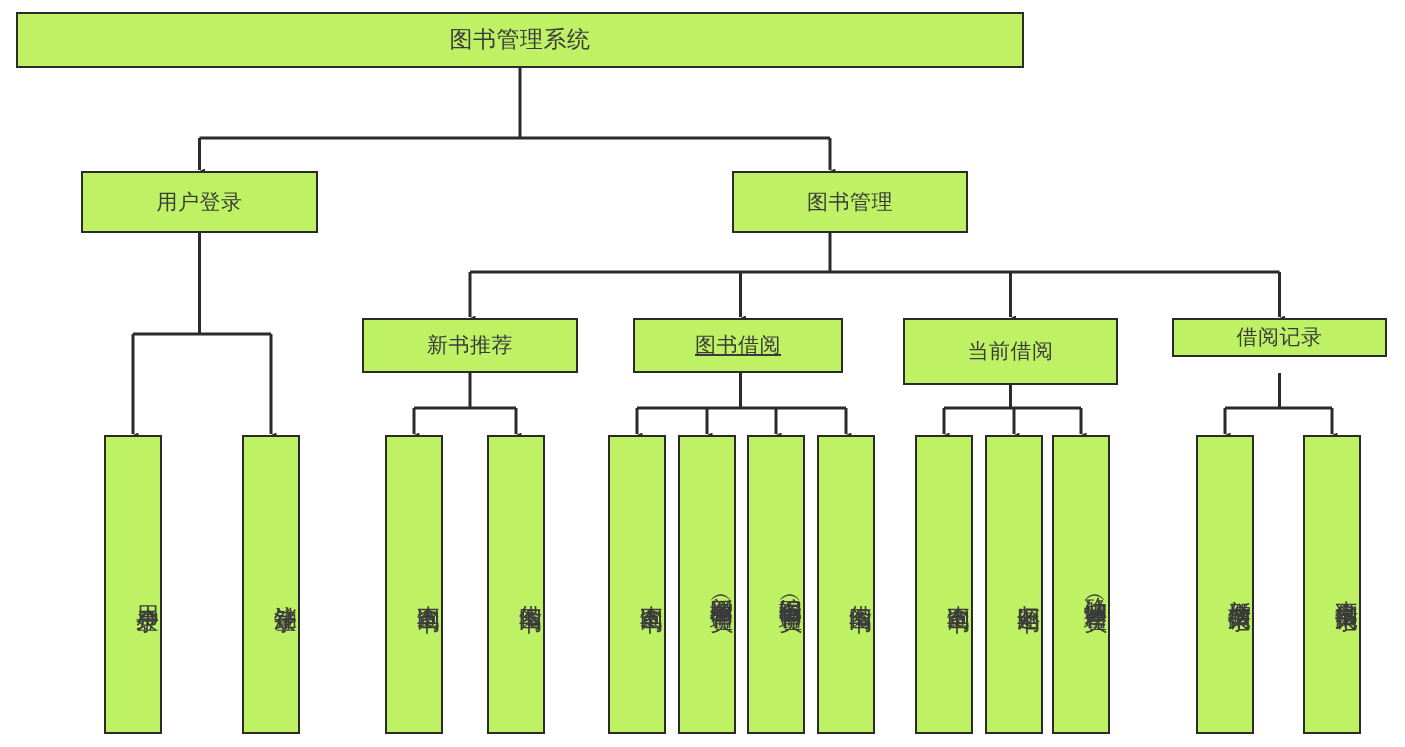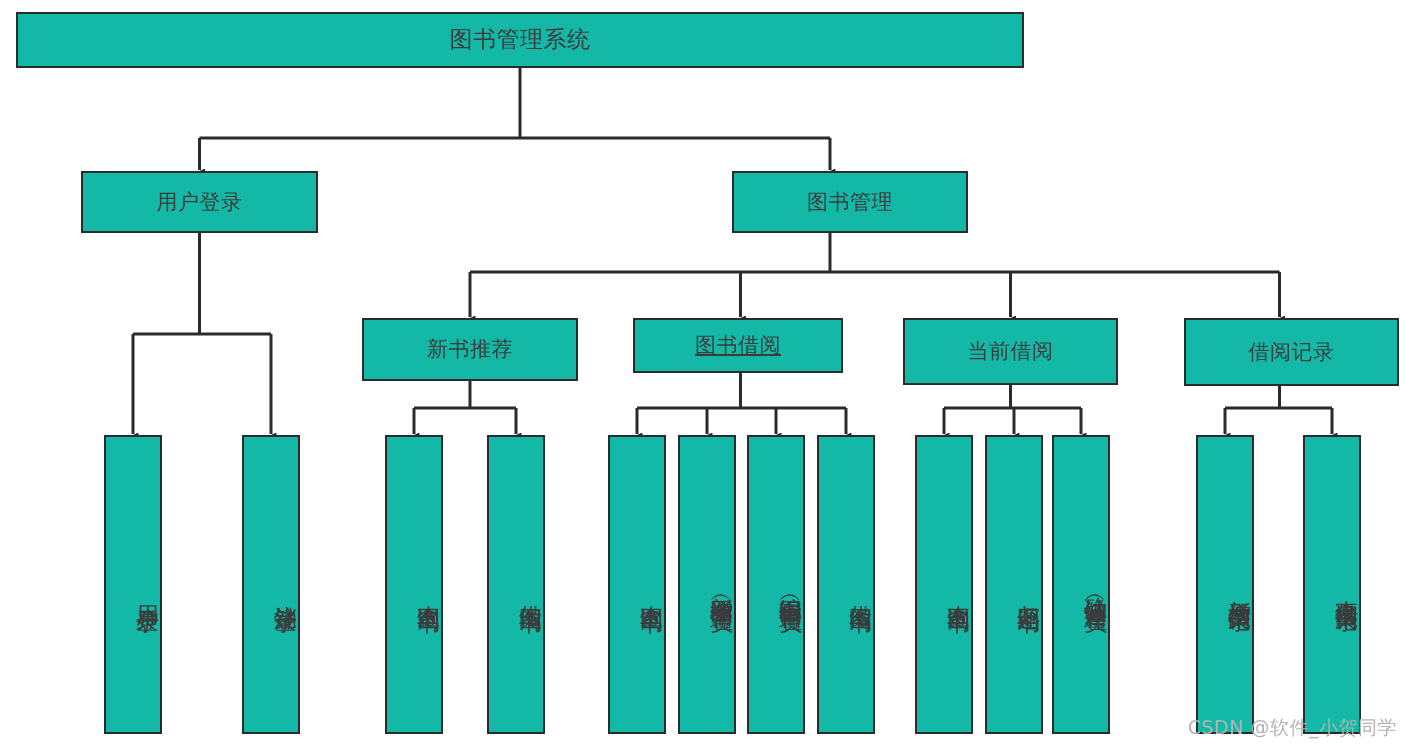--- a/index.html
+++ b/index.html
@@ -23,21 +23,21 @@
     left: 0;
     top: 0;
     width: 1405px;
     height: 747px;
     pointer-events: none;
   }
   .node {
     position: absolute;
     box-sizing: border-box;
     border: 2.5px solid #2b2b2b;
-    background: #14b8a6;
+    background: #bef264;
     display: flex;
     align-items: center;
     justify-content: center;
     text-align: center;
     color: #3b3b3b;
     font-size: 21px;
     line-height: 1.18;
     letter-spacing: 0.5px;
   }
   .node.root {
@@ -125,30 +125,30 @@
   <div id="nodes-layer">
       <div class="node root" style="left: 16px; top: 12px; width: 1008px; height: 56px;">
         <span class="node-label">图书管理系统</span>
       </div>
       <div class="node" style="left: 81px; top: 171px; width: 237px; height: 62px;">
         <span class="node-label">用户登录</span>
       </div>
       <div class="node" style="left: 712px; top: 171px; width: 236px; height: 62px; margin-left: 20px;">
         <span class="node-label">图书管理</span>
       </div>
-      <div class="node" style="left: 362px; top: 318px; width: 216px; height: 63px;">
+      <div class="node" style="left: 362px; top: 318px; width: 216px; height: 55px;">
         <span class="node-label">新书推荐</span>
       </div>
       <div class="node" style="left: 633px; top: 318px; width: 210px; height: 55px; text-decoration: underline;">
         <span class="node-label">图书借阅</span>
       </div>
       <div class="node" style="left: 903px; top: 318px; width: 215px; height: 67px;">
         <span class="node-label">当前借阅</span>
       </div>
-      <div class="node" style="left: 1172px; top: 318px; width: 215px; height: 68px; margin-left: 12px;">
+      <div class="node" style="left: 1172px; top: 318px; width: 215px; height: 39px;">
         <span class="node-label">借阅记录</span>
       </div>
       <div class="node leaf" style="left: 104px; top: 435px; width: 58px; height: 299px;">
         <span class="node-label">用户登录</span>
       </div>
       <div class="node leaf" style="left: 242px; top: 435px; width: 58px; height: 299px;">
         <span class="node-label">注销登录</span>
       </div>
       <div class="node leaf" style="left: 385px; top: 435px; width: 58px; height: 299px;">
         <span class="node-label">查询图书</span>
@@ -178,14 +178,13 @@
         <span class="node-label">确认归还（管理员）</span>
       </div>
       <div class="node leaf tall-text" style="left: 1196px; top: 435px; width: 58px; height: 299px;">
         <span class="node-label">新增借阅记录</span>
       </div>
       <div class="node leaf tall-text" style="left: 1303px; top: 435px; width: 58px; height: 299px;">
         <span class="node-label">查询借阅记录</span>
       </div>
     </div>
 
-  <div id="watermark">CSDN @软件_小贺同学</div>
 </div>
 
 </body></html>

